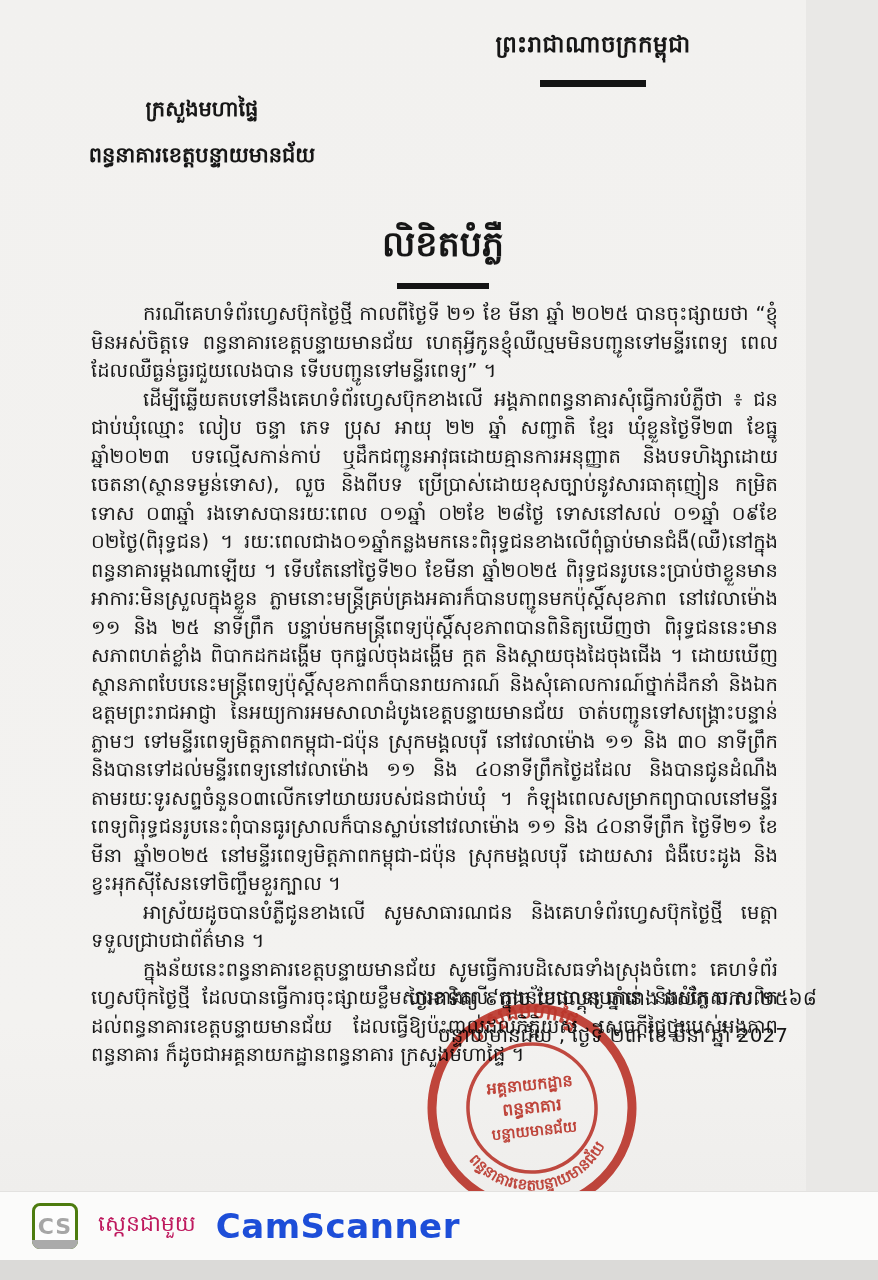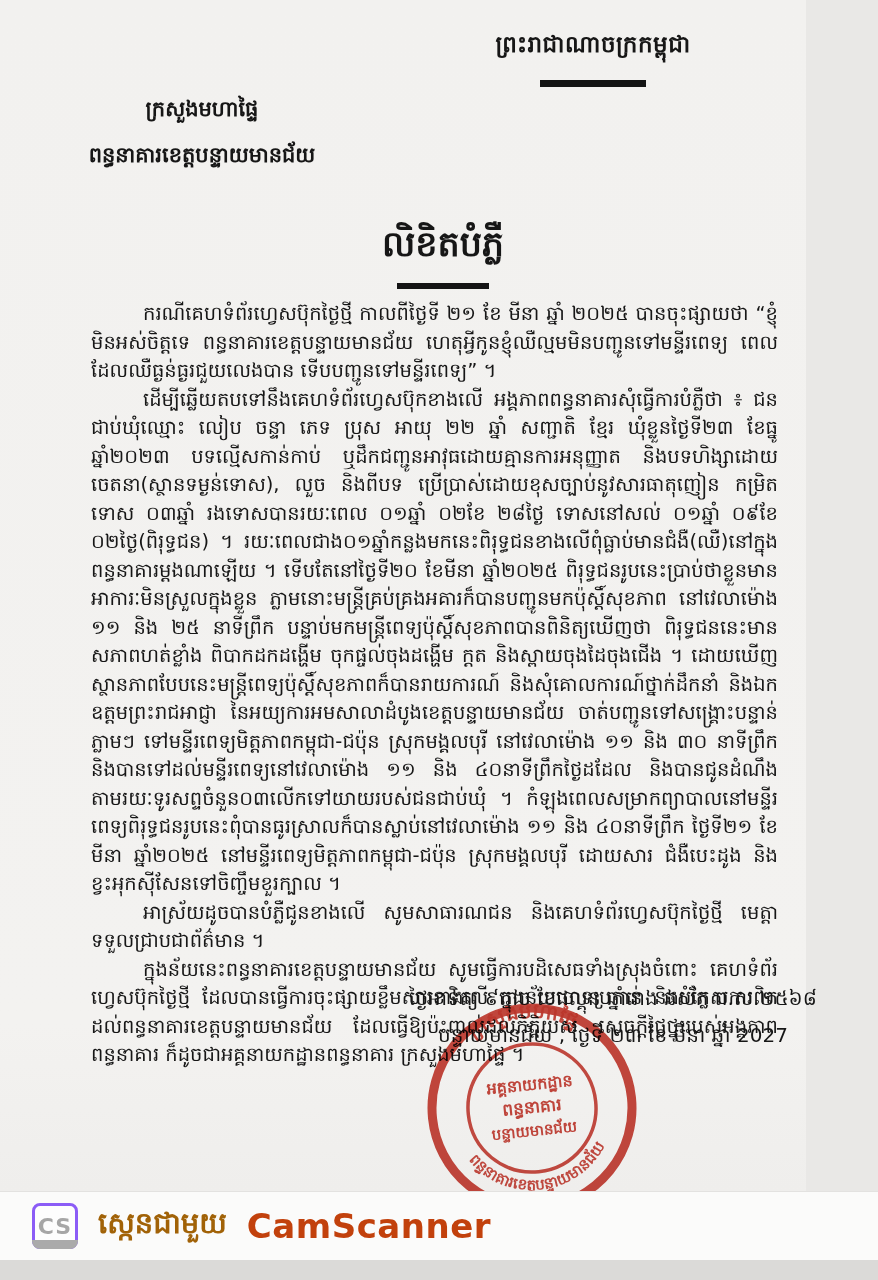--- a/index.html
+++ b/index.html
@@ -52,31 +52,31 @@
   .footer{
     position:absolute;left:0;bottom:0;width:878px;height:88px;
   }
   .footer-bar{
     height:68px;background:#fbfbfa;
     display:flex;align-items:center;gap:20px;
     padding-left:32px;box-shadow:0 -1px 0 #e3e2e0;
   }
   .footer-strip{height:20px;background:#dbdad8;}
   .cs-logo{
-    width:46px;height:46px;border:3px solid #8b5cf6;border-radius:8px;
+    width:46px;height:46px;border:3px solid #4d7c0f;border-radius:8px;
     background:#fdfdfd;position:relative;box-sizing:border-box;
     display:flex;align-items:center;justify-content:center;
     font-weight:bold;font-size:22px;color:#a6a6a6;letter-spacing:1px;
   }
   .cs-logo::after{
     content:"";position:absolute;left:-3px;right:-3px;bottom:-3px;height:9px;
     background:#aaaaaa;border-radius:0 0 8px 8px;
   }
-  .footer-khmer{font-size:29px;color:#a16207;font-weight:bold;}
-  .footer-brand{font-size:34px;color:#c2410c;font-weight:bold;letter-spacing:.5px;}
+  .footer-khmer{font-size:22px;color:#be185d;font-weight:normal;}
+  .footer-brand{font-size:34px;color:#1d4ed8;font-weight:bold;letter-spacing:.5px;}
 </style>
 </head>
 <body>
 
 <div class="scan-page">
 
   <div class="kingdom">
     <div>ព្រះរាជាណាចក្រកម្ពុជា</div>
     <div class="kingdom-rule"></div>
   </div>

